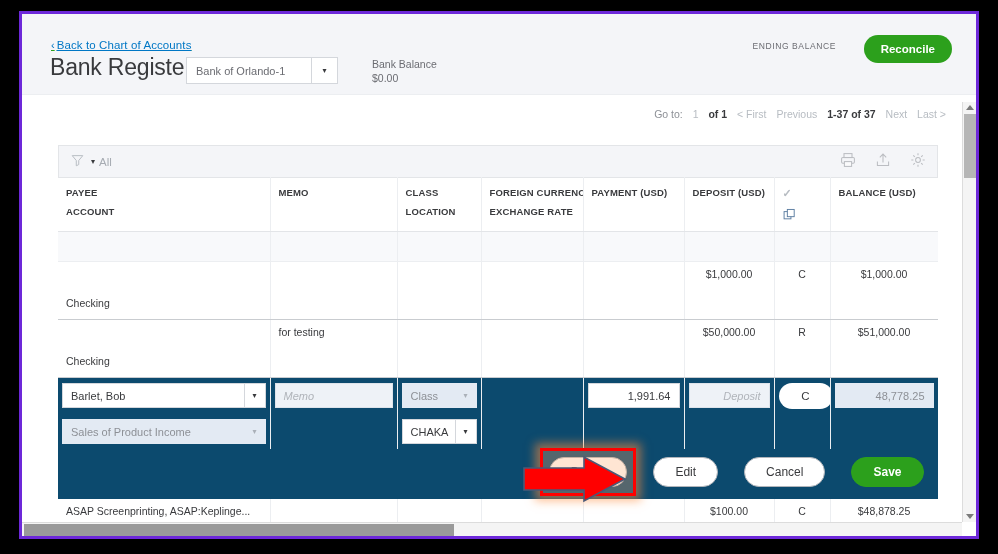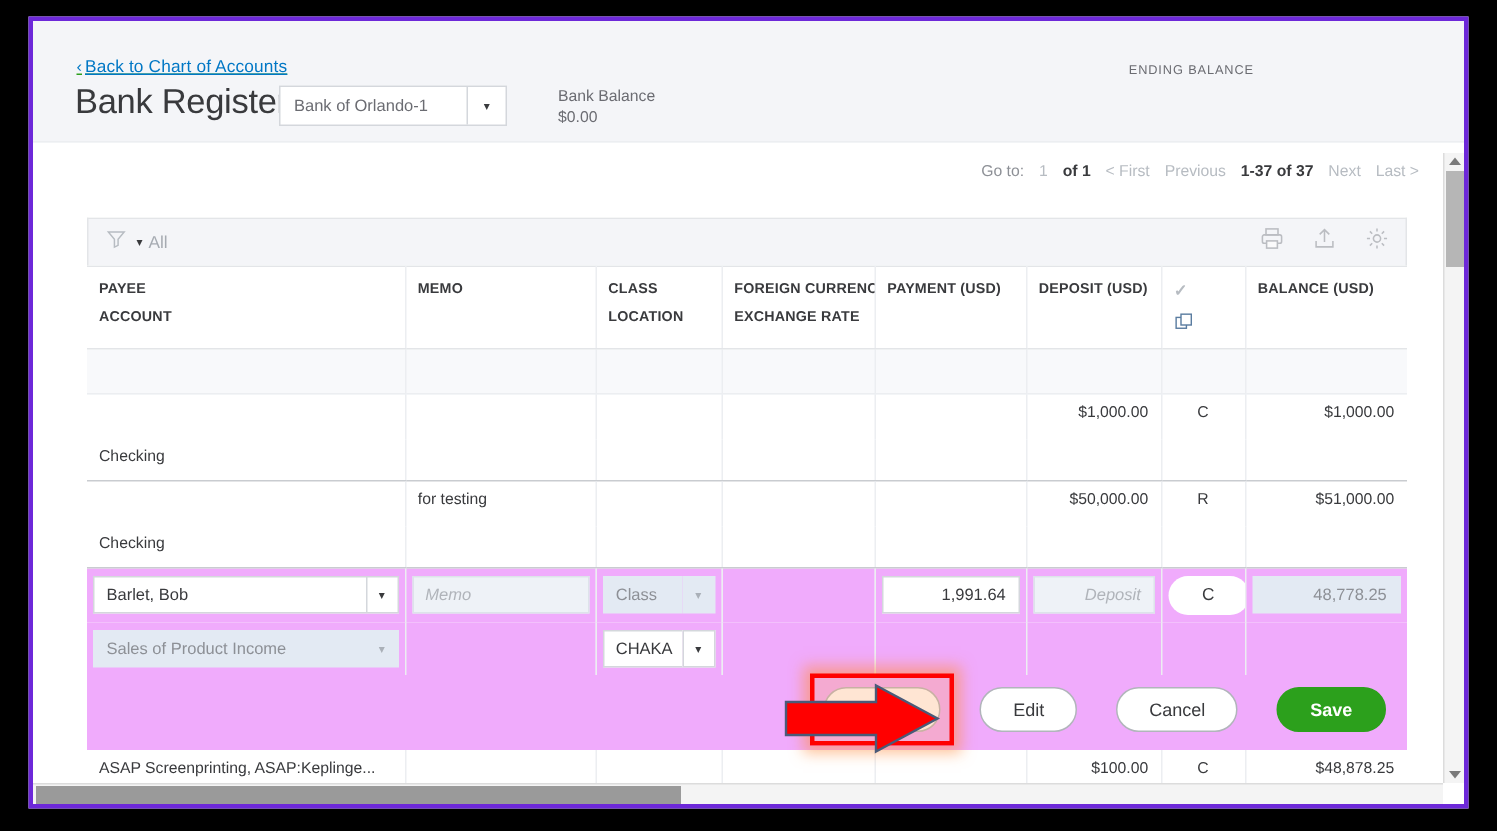--- a/index.html
+++ b/index.html
@@ -109,21 +109,21 @@
   }
   table#reg th {
     background: #fff; text-align: left;
     font-size: 9.5px; font-weight: bold; letter-spacing: .15px;
     padding: 9px 8px 8px 8px; height: 54px;
     border-top: 1px solid #e3e5e8;
     border-bottom: 1px solid #e3e5e8;
     white-space: nowrap; overflow: hidden;
   }
   table#reg th .th2 { display: block; margin-top: 8px; }
-  th.num, td.num { text-align: right; }
+  th.num, td.num { text-align: center; }
   th.ctr, td.ctr { text-align: center; }
   th.chk { border-right: 1px solid #eceef1; }
   th.chk .cm { color: #b7bcc2; font-size: 11px; }
   th.lastcol { border-right: none; }
   td.lastcol { border-right: none; }
 
   tr.spacer td { height: 30px; background: #f8f9fb; border-right: 1px solid #eceef1; border-bottom: 1px solid #eceef1; }
   tr.datarow td {
     padding: 6px 8px 0 8px; height: 30px;
     border-bottom: none; background: #fff;
@@ -131,21 +131,21 @@
   }
   tr.datarow2 td {
     padding: 5px 8px 7px 8px; height: 28px;
     border-bottom: 1px solid #c9ccd0; background: #fff;
     white-space: nowrap; overflow: hidden;
     color: #393a3d;
   }
   tr.datarow2.thin td { border-bottom: 1px solid #eceef1; }
   
   tr.editrow td, tr.editrow2 td, tr.editbtns td {
-    background: #f0abfc; border-right: none; padding: 0; margin-left: 29px;
+    background: #0c4a6e; border-right: none; padding: 0; margin-left: 29px;
   }
   .er-cell { padding: 5px 4px; }
   .inp {
     height: 25px; background: #fff; border: 1px solid #d4d7dc;
     display: flex; align-items: center; font-size: 11px;
     color: #393a3d; padding: 0 8px; overflow: hidden; white-space: nowrap;
   }
   .inp.ph { color: #b0b4ba; font-style: italic; background: #eef2f7; border-color: #dde3ea; }
   .inp.flat { background: #e3eaf3; border-color: transparent; color: #8d9096; }
   .inp.num { justify-content: flex-end; }
@@ -224,20 +224,21 @@
 
     <div id="bankbal">
       <div>Bank Balance</div>
       <div>$0.00</div>
     </div>
 
     <div id="endwrap">
       <div id="endlabel">ENDING BALANCE</div>
     </div>
 
+    <button id="reconcile">Reconcile</button>
   </div>
 
   <div id="pager">
     <span style="margin-left:0">Go to:</span>
     <span class="pg-dim">1</span>
     <span class="pg-strong">of 1</span>
     <span class="pg-dim">&lt; First</span>
     <span class="pg-dim">Previous</span>
     <span class="pg-strong">1-37 of 37</span>
     <span class="pg-dim">Next</span>

